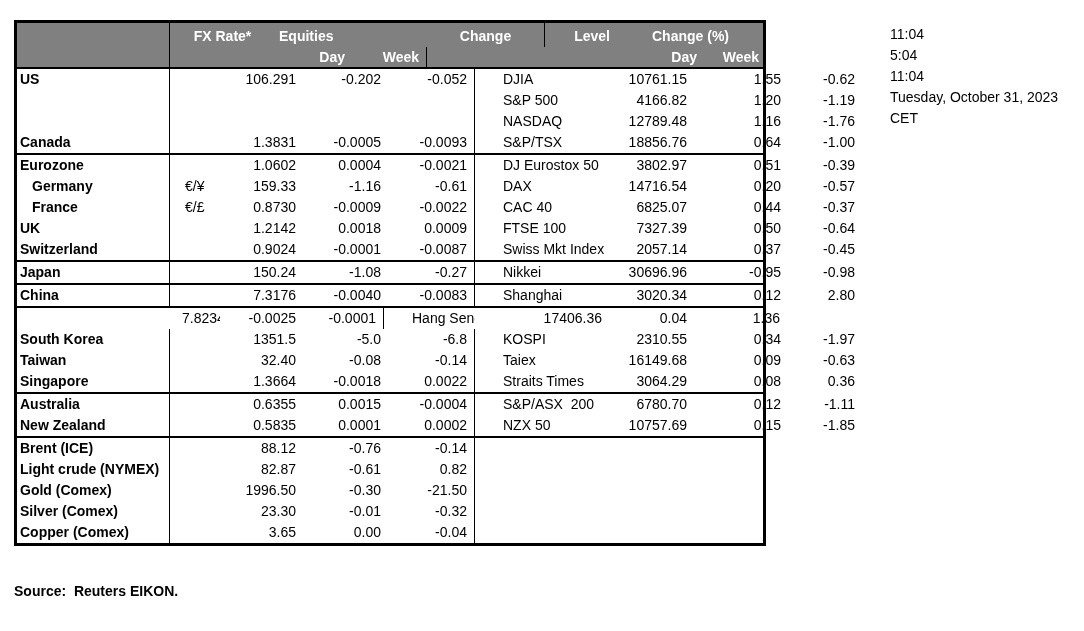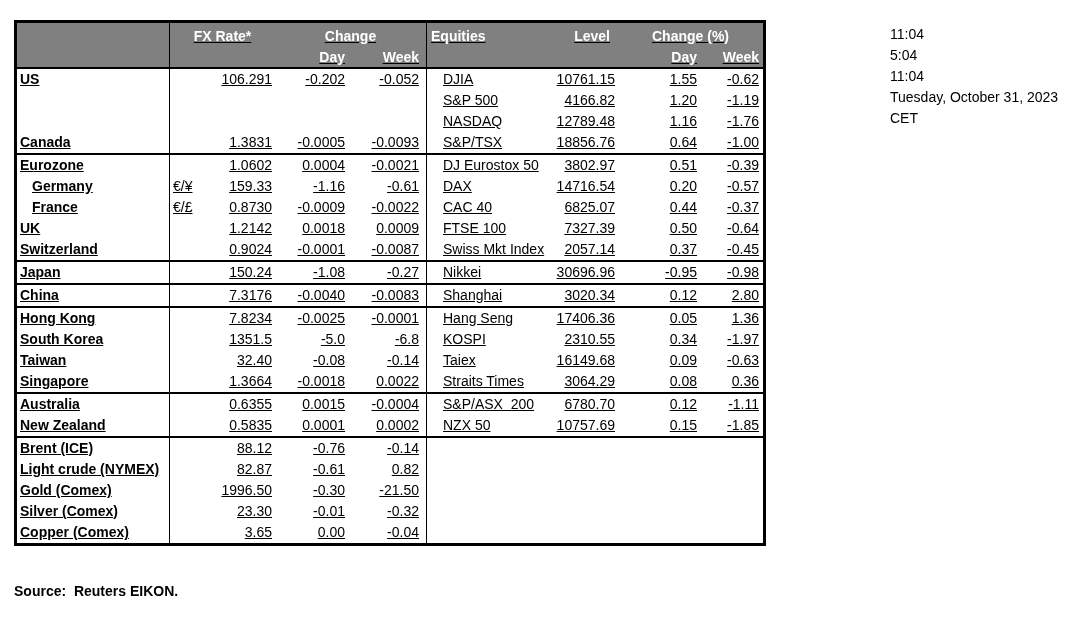--- a/index.html
+++ b/index.html
@@ -10,21 +10,20 @@
     font-size: 14px;
     color: #000;
     overflow: hidden;
     position: relative;
   }
   .content { position: absolute; left: 14px; top: 20px; }
 
   .fin-table {
     border: 3px solid var(--border, #000);
     width: 752px;
-    text-decoration: underline;
   }
   .hrow1 {
     display: grid;
     grid-template-columns: 153px 105px 152px 118px 73px 145px;
     height: 24px; line-height: 26px;
     background: var(--header-bg, #808080);
     color: var(--header-text, #fff);
     font-weight: bold;
   }
   .hrow2 {
@@ -32,21 +31,21 @@
     grid-template-columns: 153px 105px 73px 79px 191px 82px 63px;
     height: 22px; line-height: 20px;
     background: var(--header-bg, #808080);
     color: var(--header-text, #fff);
     font-weight: bold;
     border-bottom: 2px solid var(--border, #000);
   }
   .row {
     display: grid;
     grid-template-columns: 153px 38px 67px 73px 79px 118px 73px 82px 63px;
-    height: 21px; line-height: 21px;
+    height: 21px; line-height: 21px; gap: 12px;
   }
   .row.group-start { border-top: 2px solid var(--border, #000); height: 23px; }
   .cell { white-space: pre; overflow: hidden; }
   .v-div { border-right: 1px solid var(--border, #000); }
   .c-country { padding-left: 3px; font-weight: bold; }
   .c-country.indent { padding-left: 15px; }
   .c-pair { padding-left: 3px; }
   .c-rate, .c-day { text-align: right; padding-right: 3px; }
   .c-week { text-align: right; padding-right: 7px; }
   .c-ename { padding-left: 4px; margin-left: 12px; }
@@ -70,22 +69,22 @@
 </style>
 </head>
 <body>
 
 <div class="content">
   <div class="fin-table">
 
     <div class="hrow1">
       <div class="cell v-div"></div>
       <div class="cell h-center">FX Rate*</div>
+      <div class="cell h-left">Equities</div>
       <div class="cell h-center v-div">Change</div>
-      <div class="cell h-left">Equities</div>
       <div class="cell h-right">Level</div>
       <div class="cell h-center">Change (%)</div>
     </div>
 
     <div class="hrow2">
       <div class="cell v-div"></div>
       <div class="cell"></div>
       <div class="cell h2-day">Day</div>
       <div class="cell h2-week v-div">Week</div>
       <div class="cell"></div>
@@ -209,28 +208,27 @@
     <div class="cell c-pair"></div>
     <div class="cell c-rate">7.3176</div>
     <div class="cell c-day">-0.0040</div>
     <div class="cell c-week v-div">-0.0083</div>
     <div class="cell c-ename">Shanghai</div>
     <div class="cell c-level">3020.34</div>
     <div class="cell c-eday">0.12</div>
     <div class="cell c-eweek">2.80</div>
   </div>
         <div class="row group-start">
-    <div class="cell c-country v-div">Hong Kong</div>
     <div class="cell c-pair"></div>
     <div class="cell c-rate">7.8234</div>
     <div class="cell c-day">-0.0025</div>
     <div class="cell c-week v-div">-0.0001</div>
     <div class="cell c-ename">Hang Seng</div>
     <div class="cell c-level">17406.36</div>
-    <div class="cell c-eday">0.05</div>
+    <div class="cell c-eday">0.04</div>
     <div class="cell c-eweek">1.36</div>
   </div>
         <div class="row">
     <div class="cell c-country v-div">South Korea</div>
     <div class="cell c-pair"></div>
     <div class="cell c-rate">1351.5</div>
     <div class="cell c-day">-5.0</div>
     <div class="cell c-week v-div">-6.8</div>
     <div class="cell c-ename">KOSPI</div>
     <div class="cell c-level">2310.55</div>

